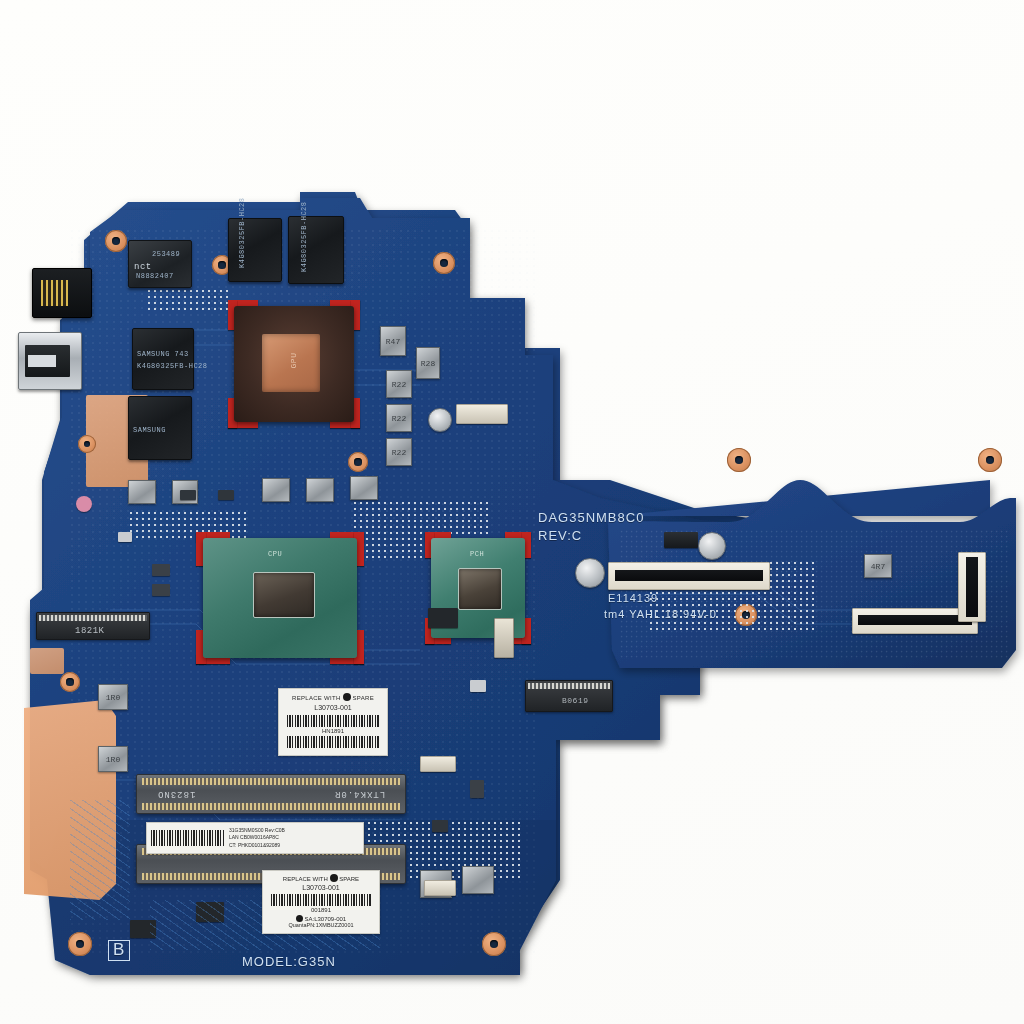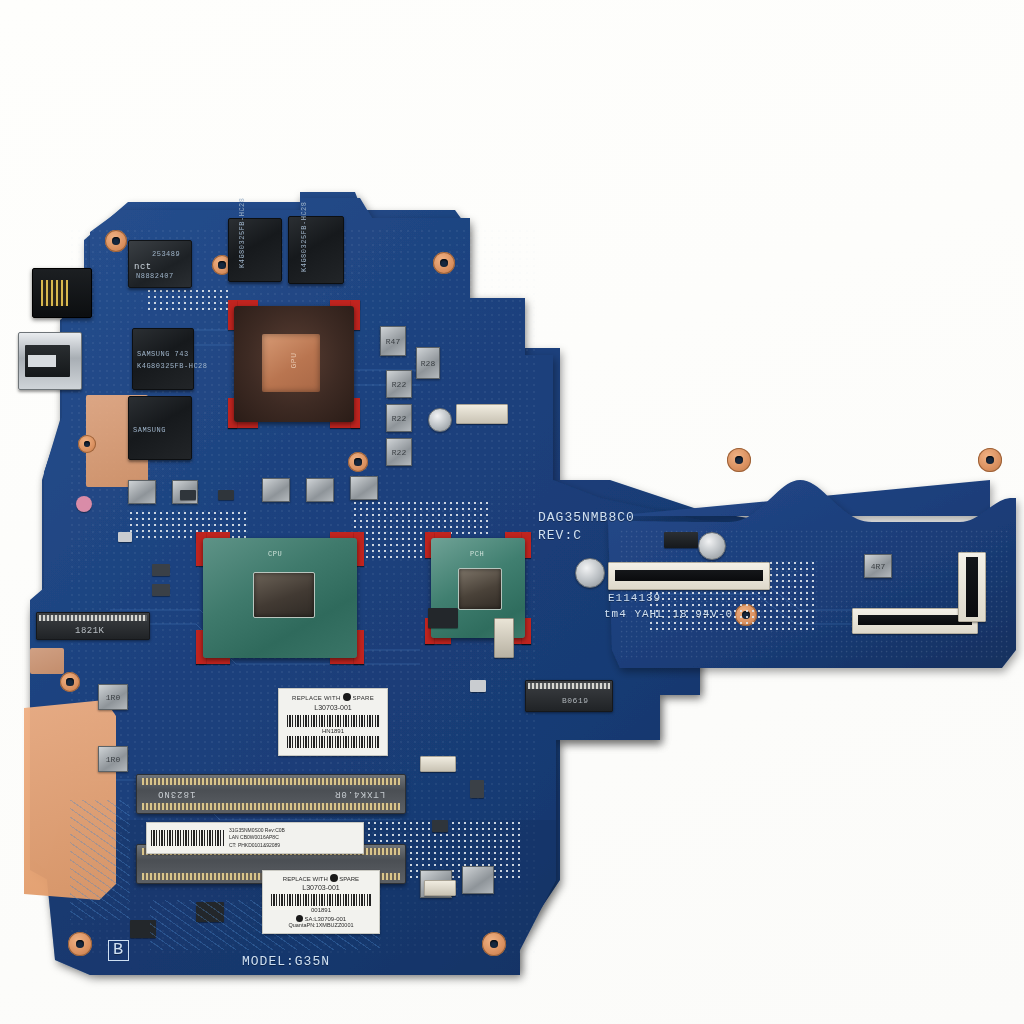--- a/index.html
+++ b/index.html
@@ -19,21 +19,21 @@
   }
   .brand-sub{
     margin-top:14px;font-size:28px;font-weight:bold;color:#3e3e3a;
     line-height:1.0;
   }
 
   
   #board-wrap{position:absolute;left:0;top:180px;width:1024px;height:830px;}
   svg#pcb{position:absolute;left:0;top:0;width:1024px;height:830px;}
 
-  .lbl{position:absolute;font-family:Liberation Mono, monospace;color:#cfe0f2;
+  .lbl{position:absolute;font-family:Liberation Sans, sans-serif;color:#cfe0f2;
        letter-spacing:1px;text-shadow:0 1px 0 rgba(0,0,0,.35);pointer-events:none;}
   .silk-big{font-size:13px;}
   .silk-mid{font-size:11px;}
 
   
   .sticker{position:absolute;background:#f2f2ee;border:1px solid #c9c9c2;
            box-shadow:0 1px 2px rgba(0,0,0,.35);overflow:hidden;}
   .sticker .st-t{font-family:"Liberation Sans",sans-serif;color:#2a2a2a;text-align:center;}
   .barcode{display:block;width:86%;margin:1px auto;height:12px;
     background:repeating-linear-gradient(90deg,#222 0 1px,#f2f2ee 1px 2px,#222 2px 4px,#f2f2ee 4px 5px,#222 5px 6px,#f2f2ee 6px 8px);}

